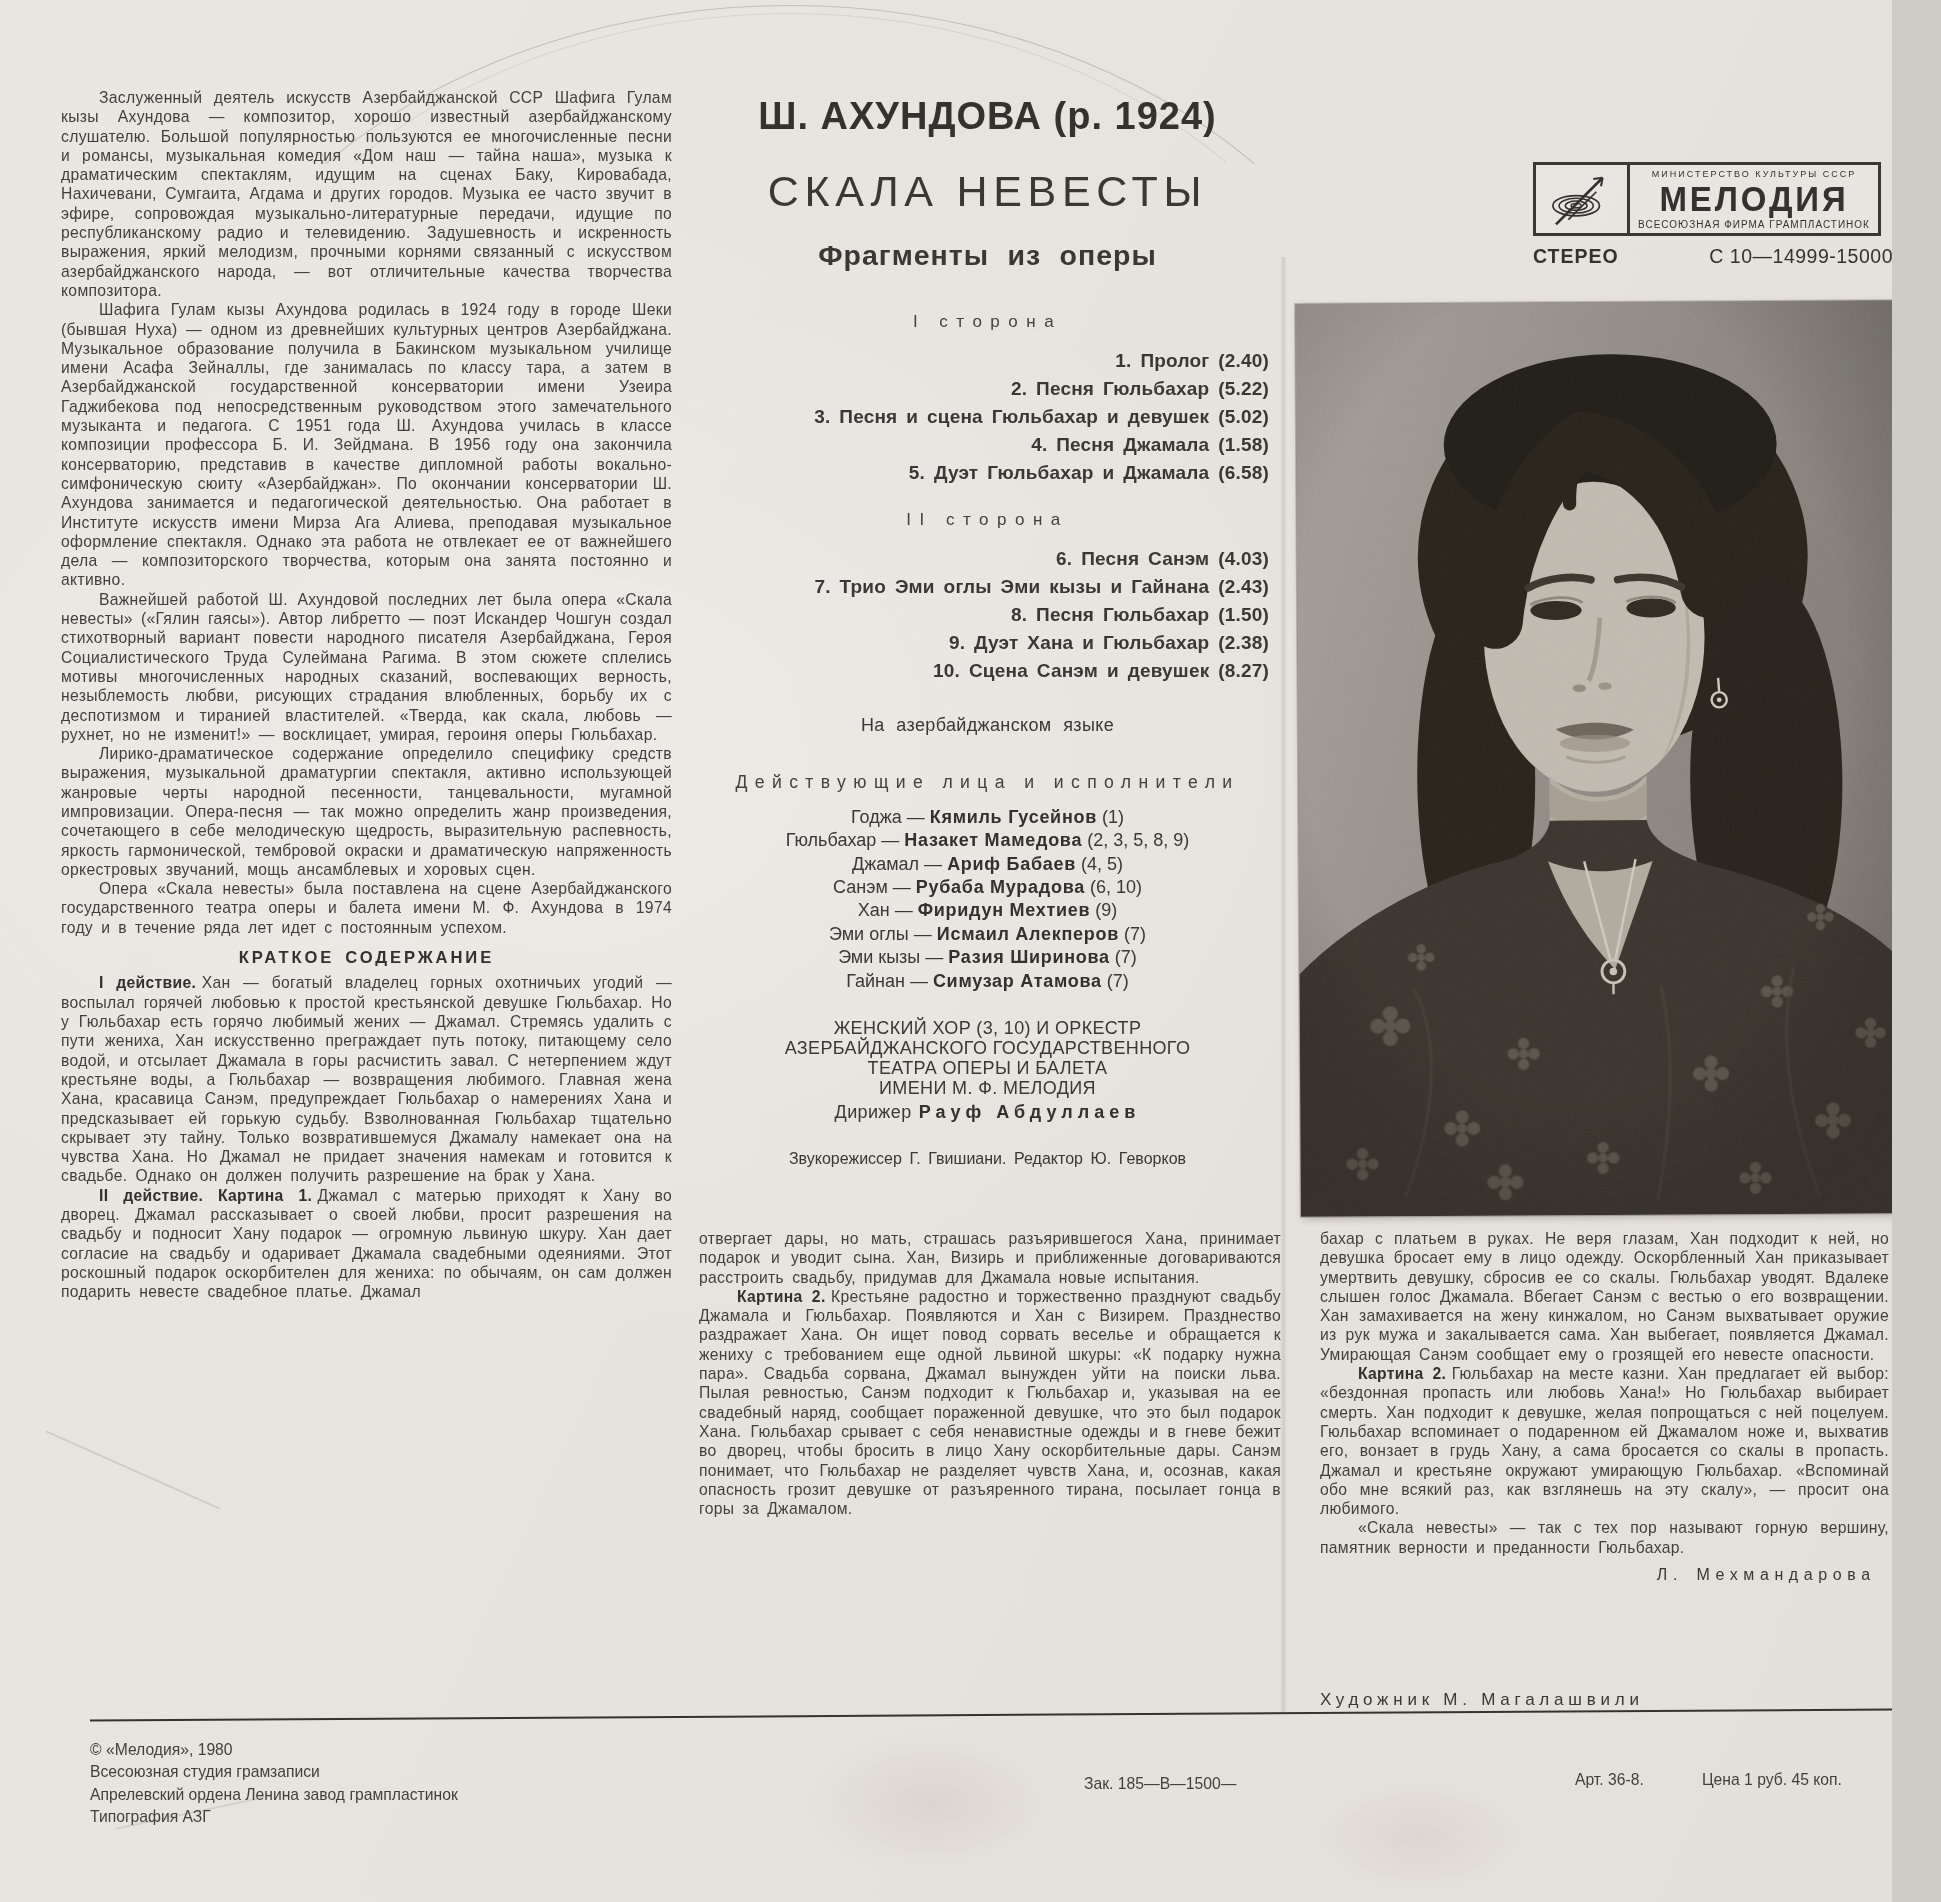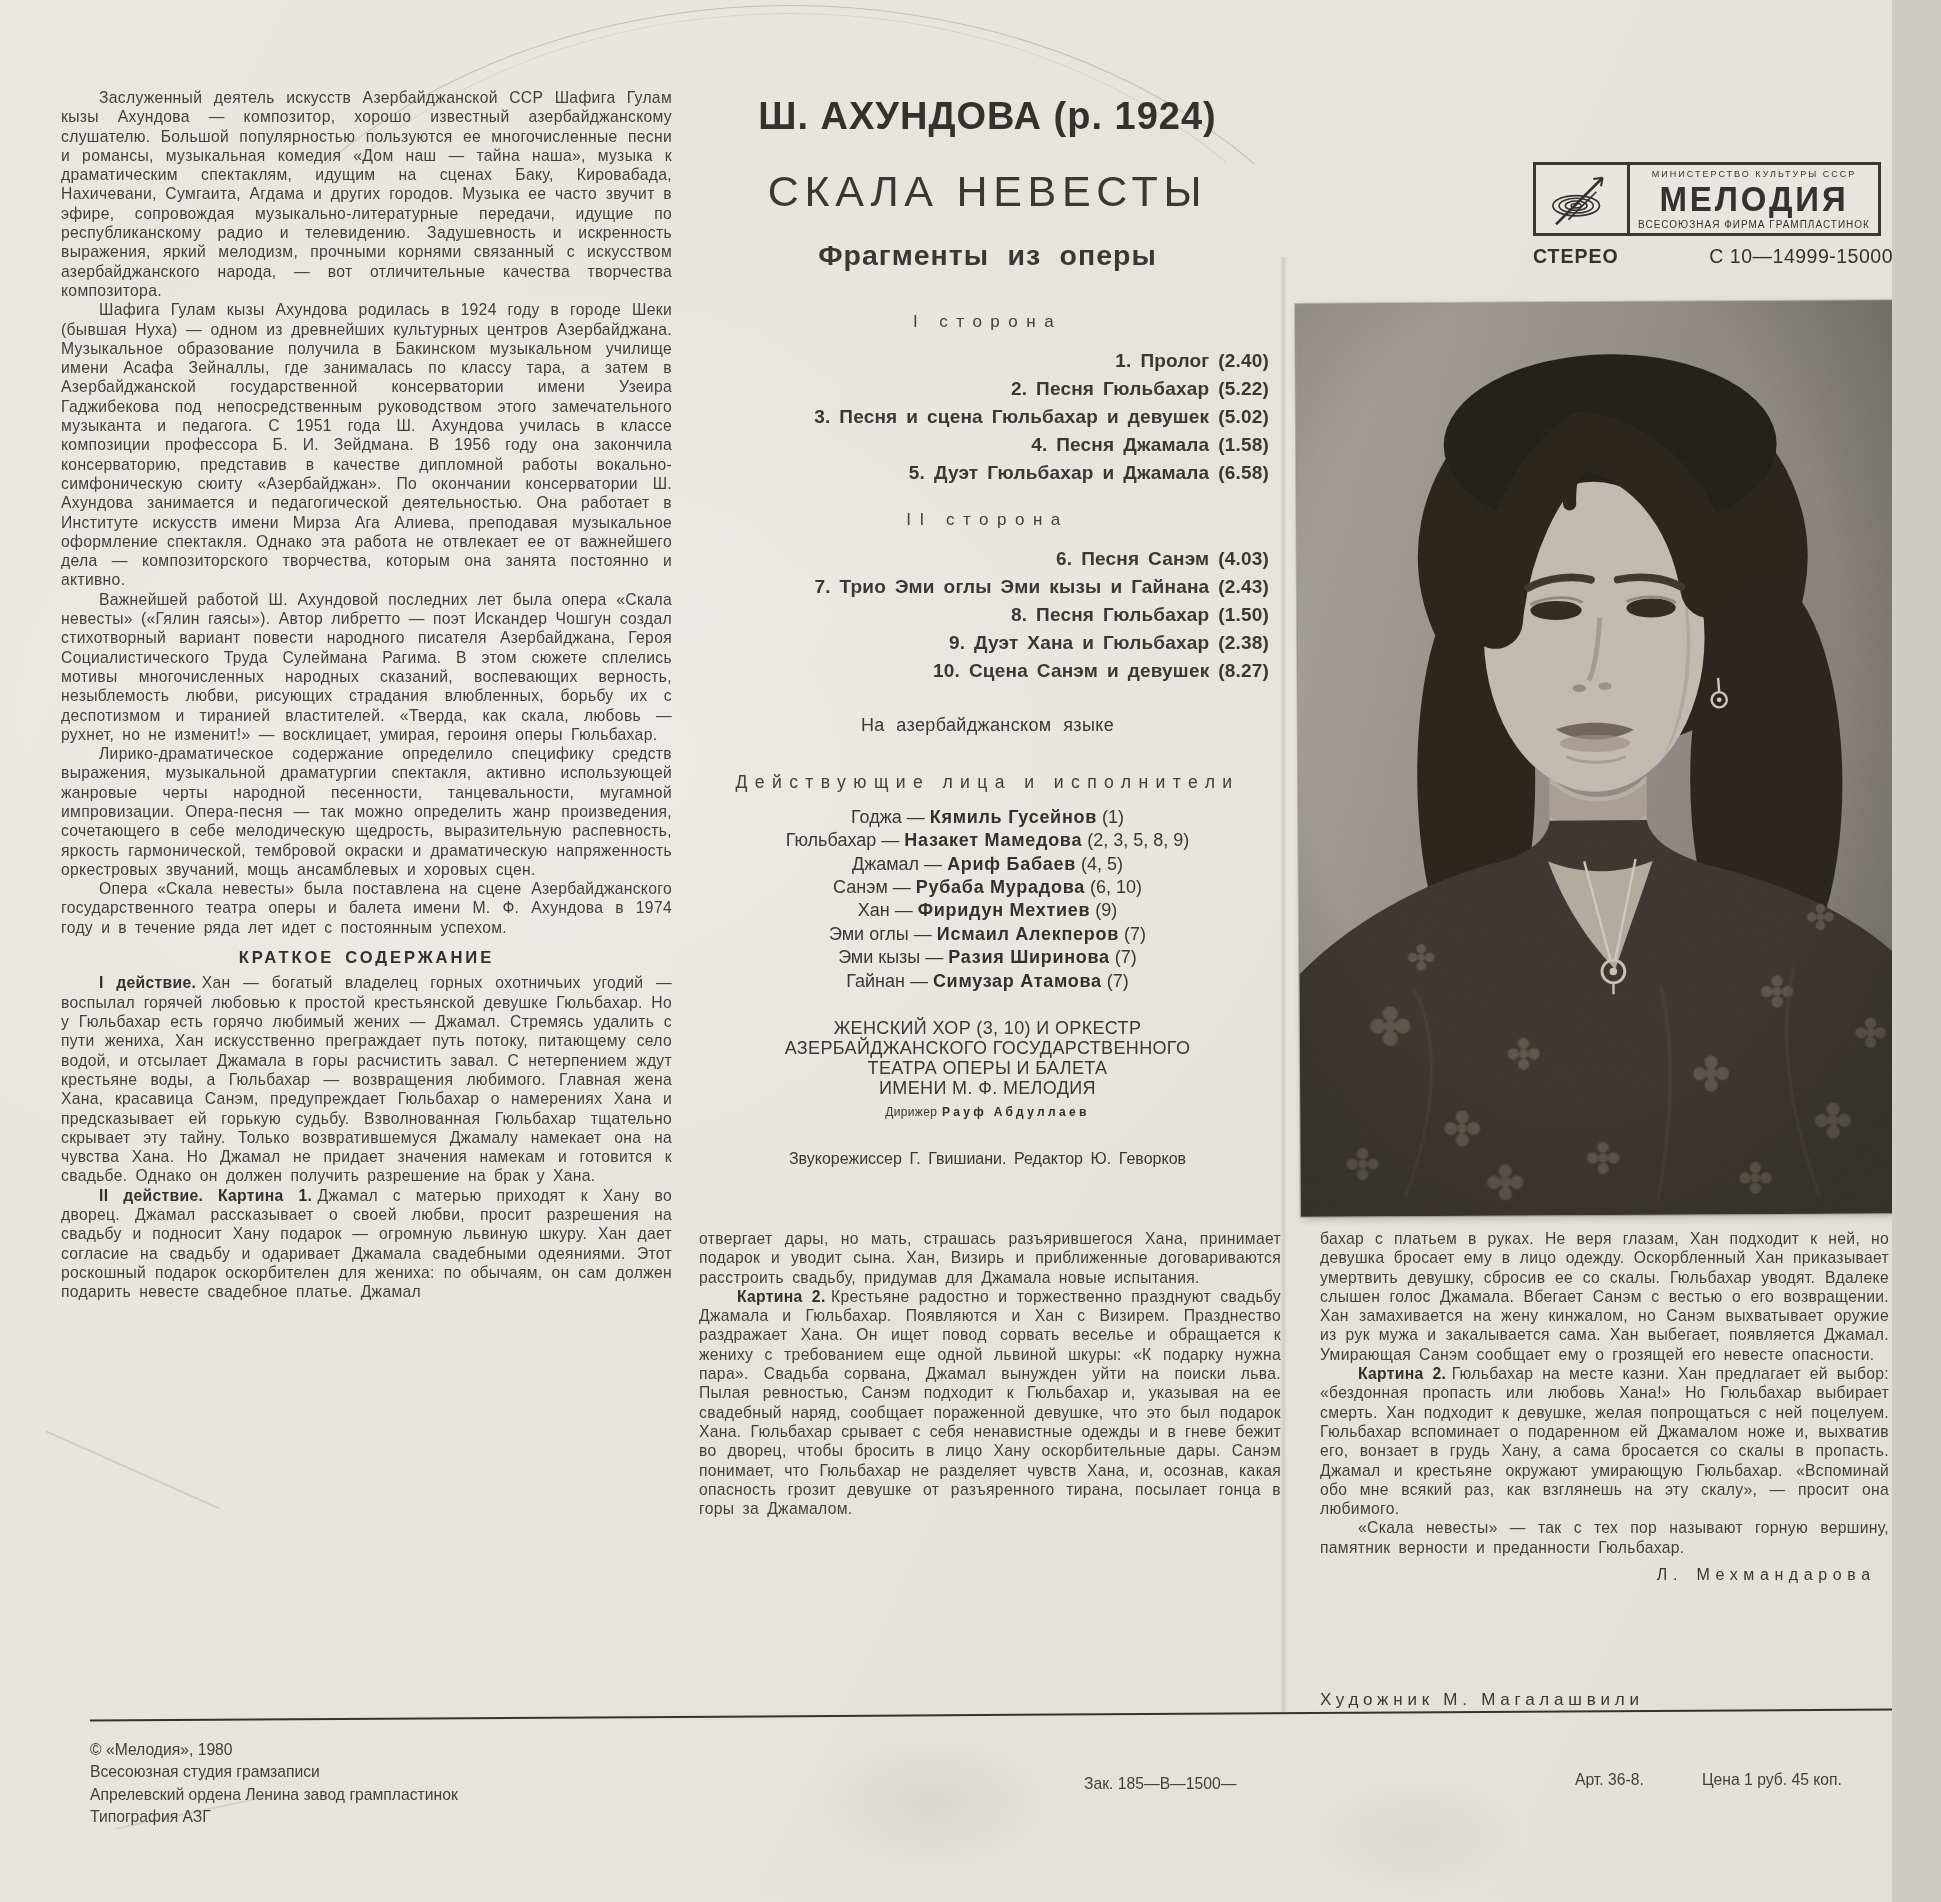--- a/index.html
+++ b/index.html
@@ -45,21 +45,21 @@
   .opera-subtitle{font-size:28.5px;letter-spacing:1px;word-spacing:9.5px;margin:23px 0 0 0;}
   .side-label{font-size:17px;letter-spacing:.5em;margin-top:40px;color:#43413c;}
   .side-label.second{margin-top:23px;}
   .tracks{list-style:none;margin:15px 0 0 0;padding:0 0 0 55px;text-align:right;
     font-size:19px;line-height:28px;letter-spacing:.01em;word-spacing:.18em;font-weight:bold;}
   .lang-note{font-size:18px;word-spacing:.35em;letter-spacing:.02em;margin-top:30px;}
   .cast-heading{font-size:17.6px;letter-spacing:.42em;margin-top:36px;color:#43413c;}
   .cast-list{margin-top:13.3px;font-size:18px;line-height:23.4px;}
   .cast-line b{letter-spacing:.04em;color:#33312d;}
   .ensemble{margin-top:25px;font-size:18px;line-height:20px;letter-spacing:.02em;}
-  .conductor-line{margin-top:3.8px;font-size:12px;}
+  .conductor-line{margin-top:3.8px;font-size:18px;}
   .conductor-line b{letter-spacing:.28em;margin-left:.4em;color:#33312d;}
   .credits-line{margin-top:28.5px;font-size:16px;word-spacing:.2em;}
 
   .mid-col-bottom{position:absolute;left:699px;top:1229px;width:582px;}
   .right-col-bottom{position:absolute;left:1320px;top:1229px;width:569px;}
   .syn-author{text-align:right;letter-spacing:.35em;margin-top:7.6px;font-size:16px;
     padding-right:13.3px;color:#3a3834;}
 
   
   .logo-box{position:absolute;left:1533px;top:162px;width:348px;height:74px;

